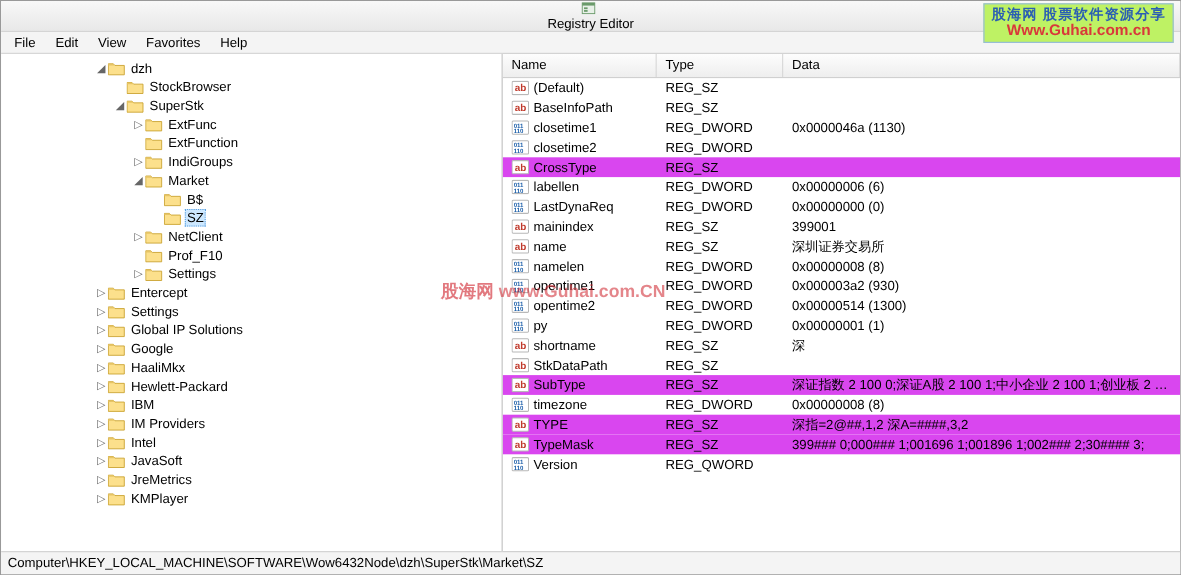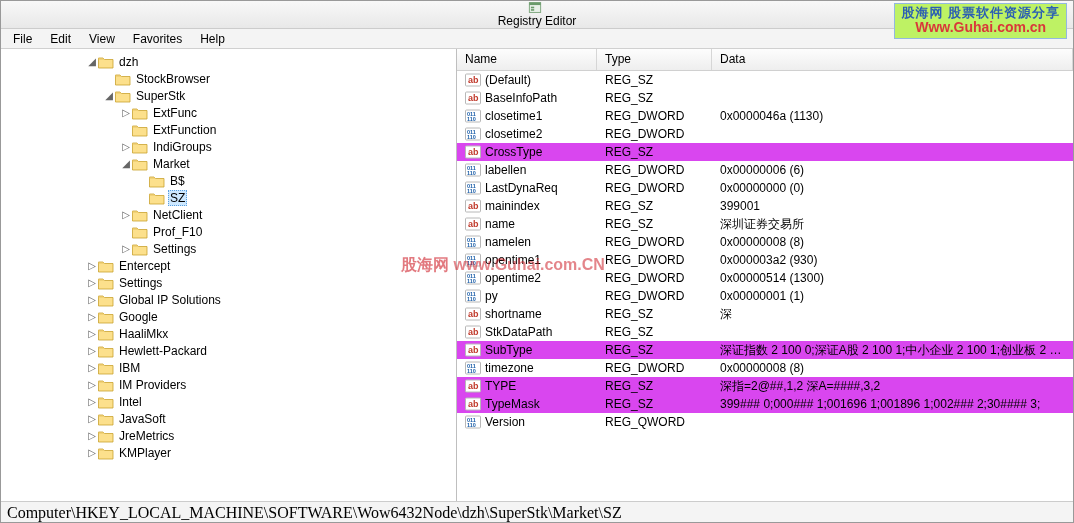--- a/index.html
+++ b/index.html
@@ -75,23 +75,22 @@
 .list-body .row.hl { background: #d946ef; }
 .list-body .cell { padding: 0 8px; overflow: hidden; text-overflow: ellipsis; white-space: nowrap;}
 .val-icon {
   width: 16px; height: 14px; display: inline-block; margin-right: 4px;
   vertical-align: middle;
 }
 .val-txt { font-size: 9px; fill: #c0392b; font-weight: bold;}
 .val-num { font-size: 9px; fill: #1a5da8; font-weight: bold;}
 .statusbar {
   height: 21px; border-top: 1px solid #ccc;
-  padding: 2px 6px; font-size: 16px;
+  padding: 2px 6px; font-size: 12px;
   background: #f4f4f4;
-  font-family: Liberation Serif, serif;
 }
 .wm-center {
   position: absolute; left: 400px; top: 254px;
   color: rgba(206,32,41,0.6); font-weight: bold; font-size: 16px;
   pointer-events: none; white-space: nowrap;
 }
 .wm-center .w2 { color: rgba(206,32,41,0.55); }
 .list-scroll { overflow-x: scroll; }
 </style>
 </head>

